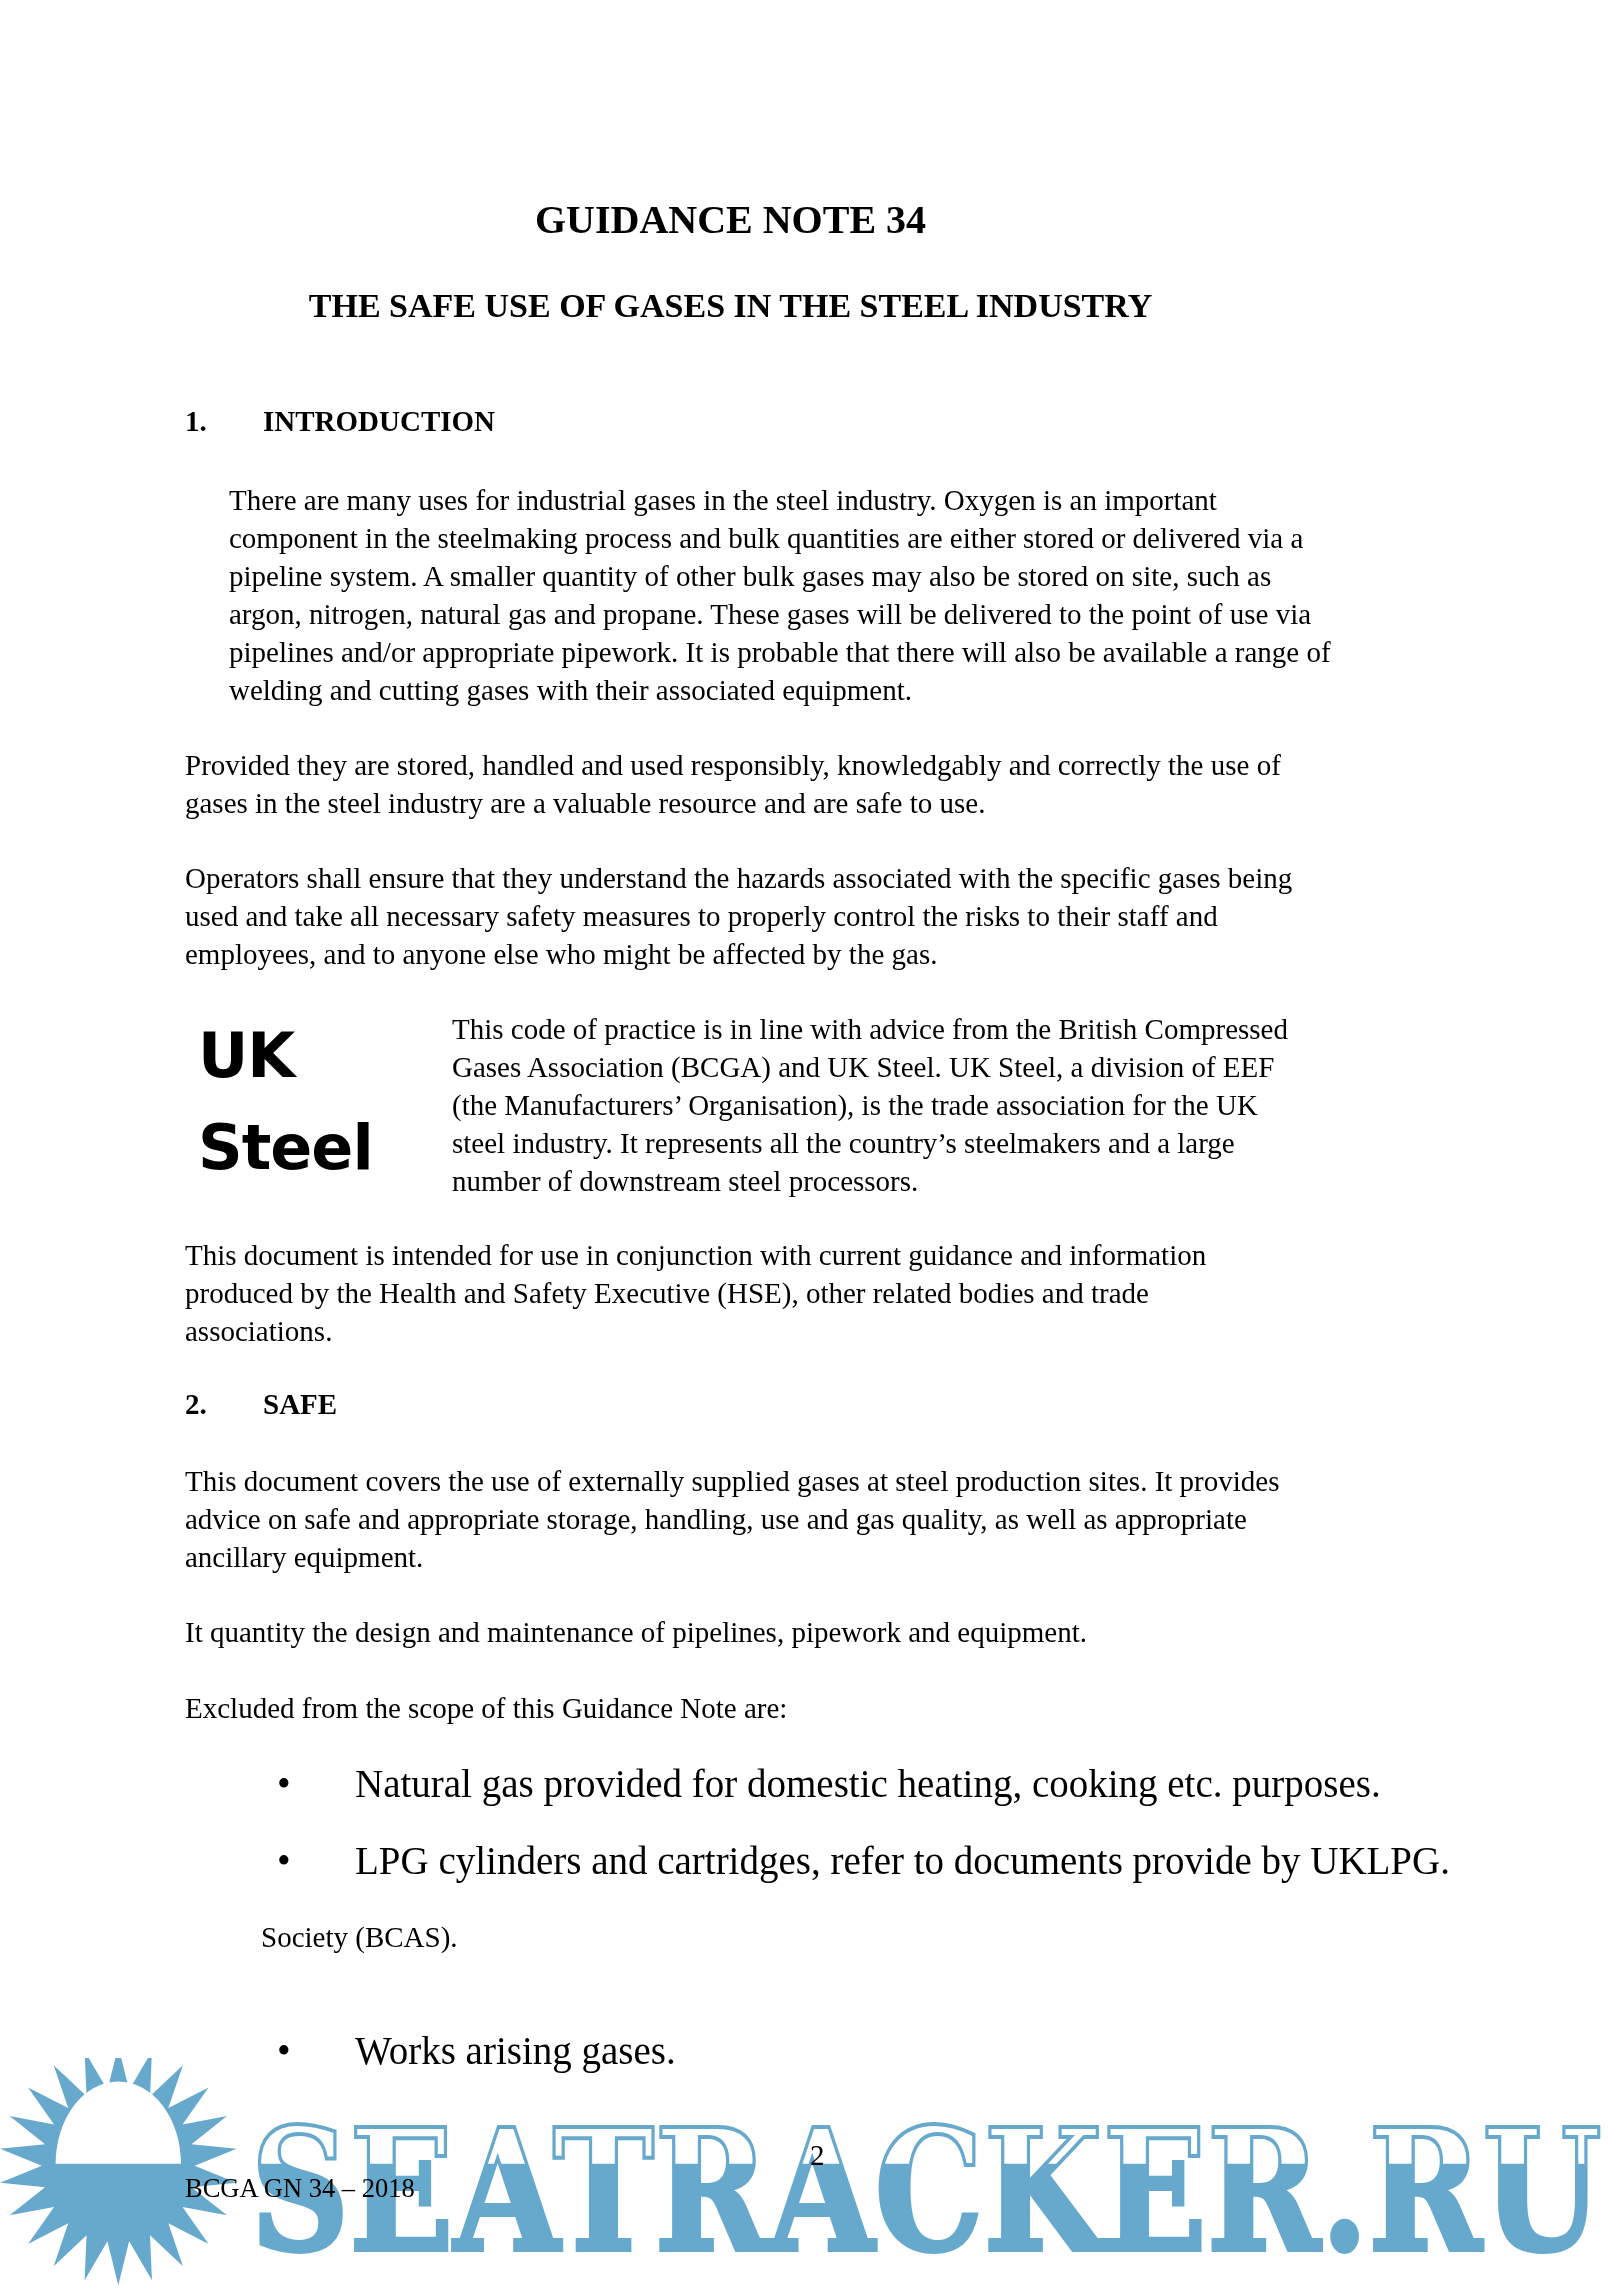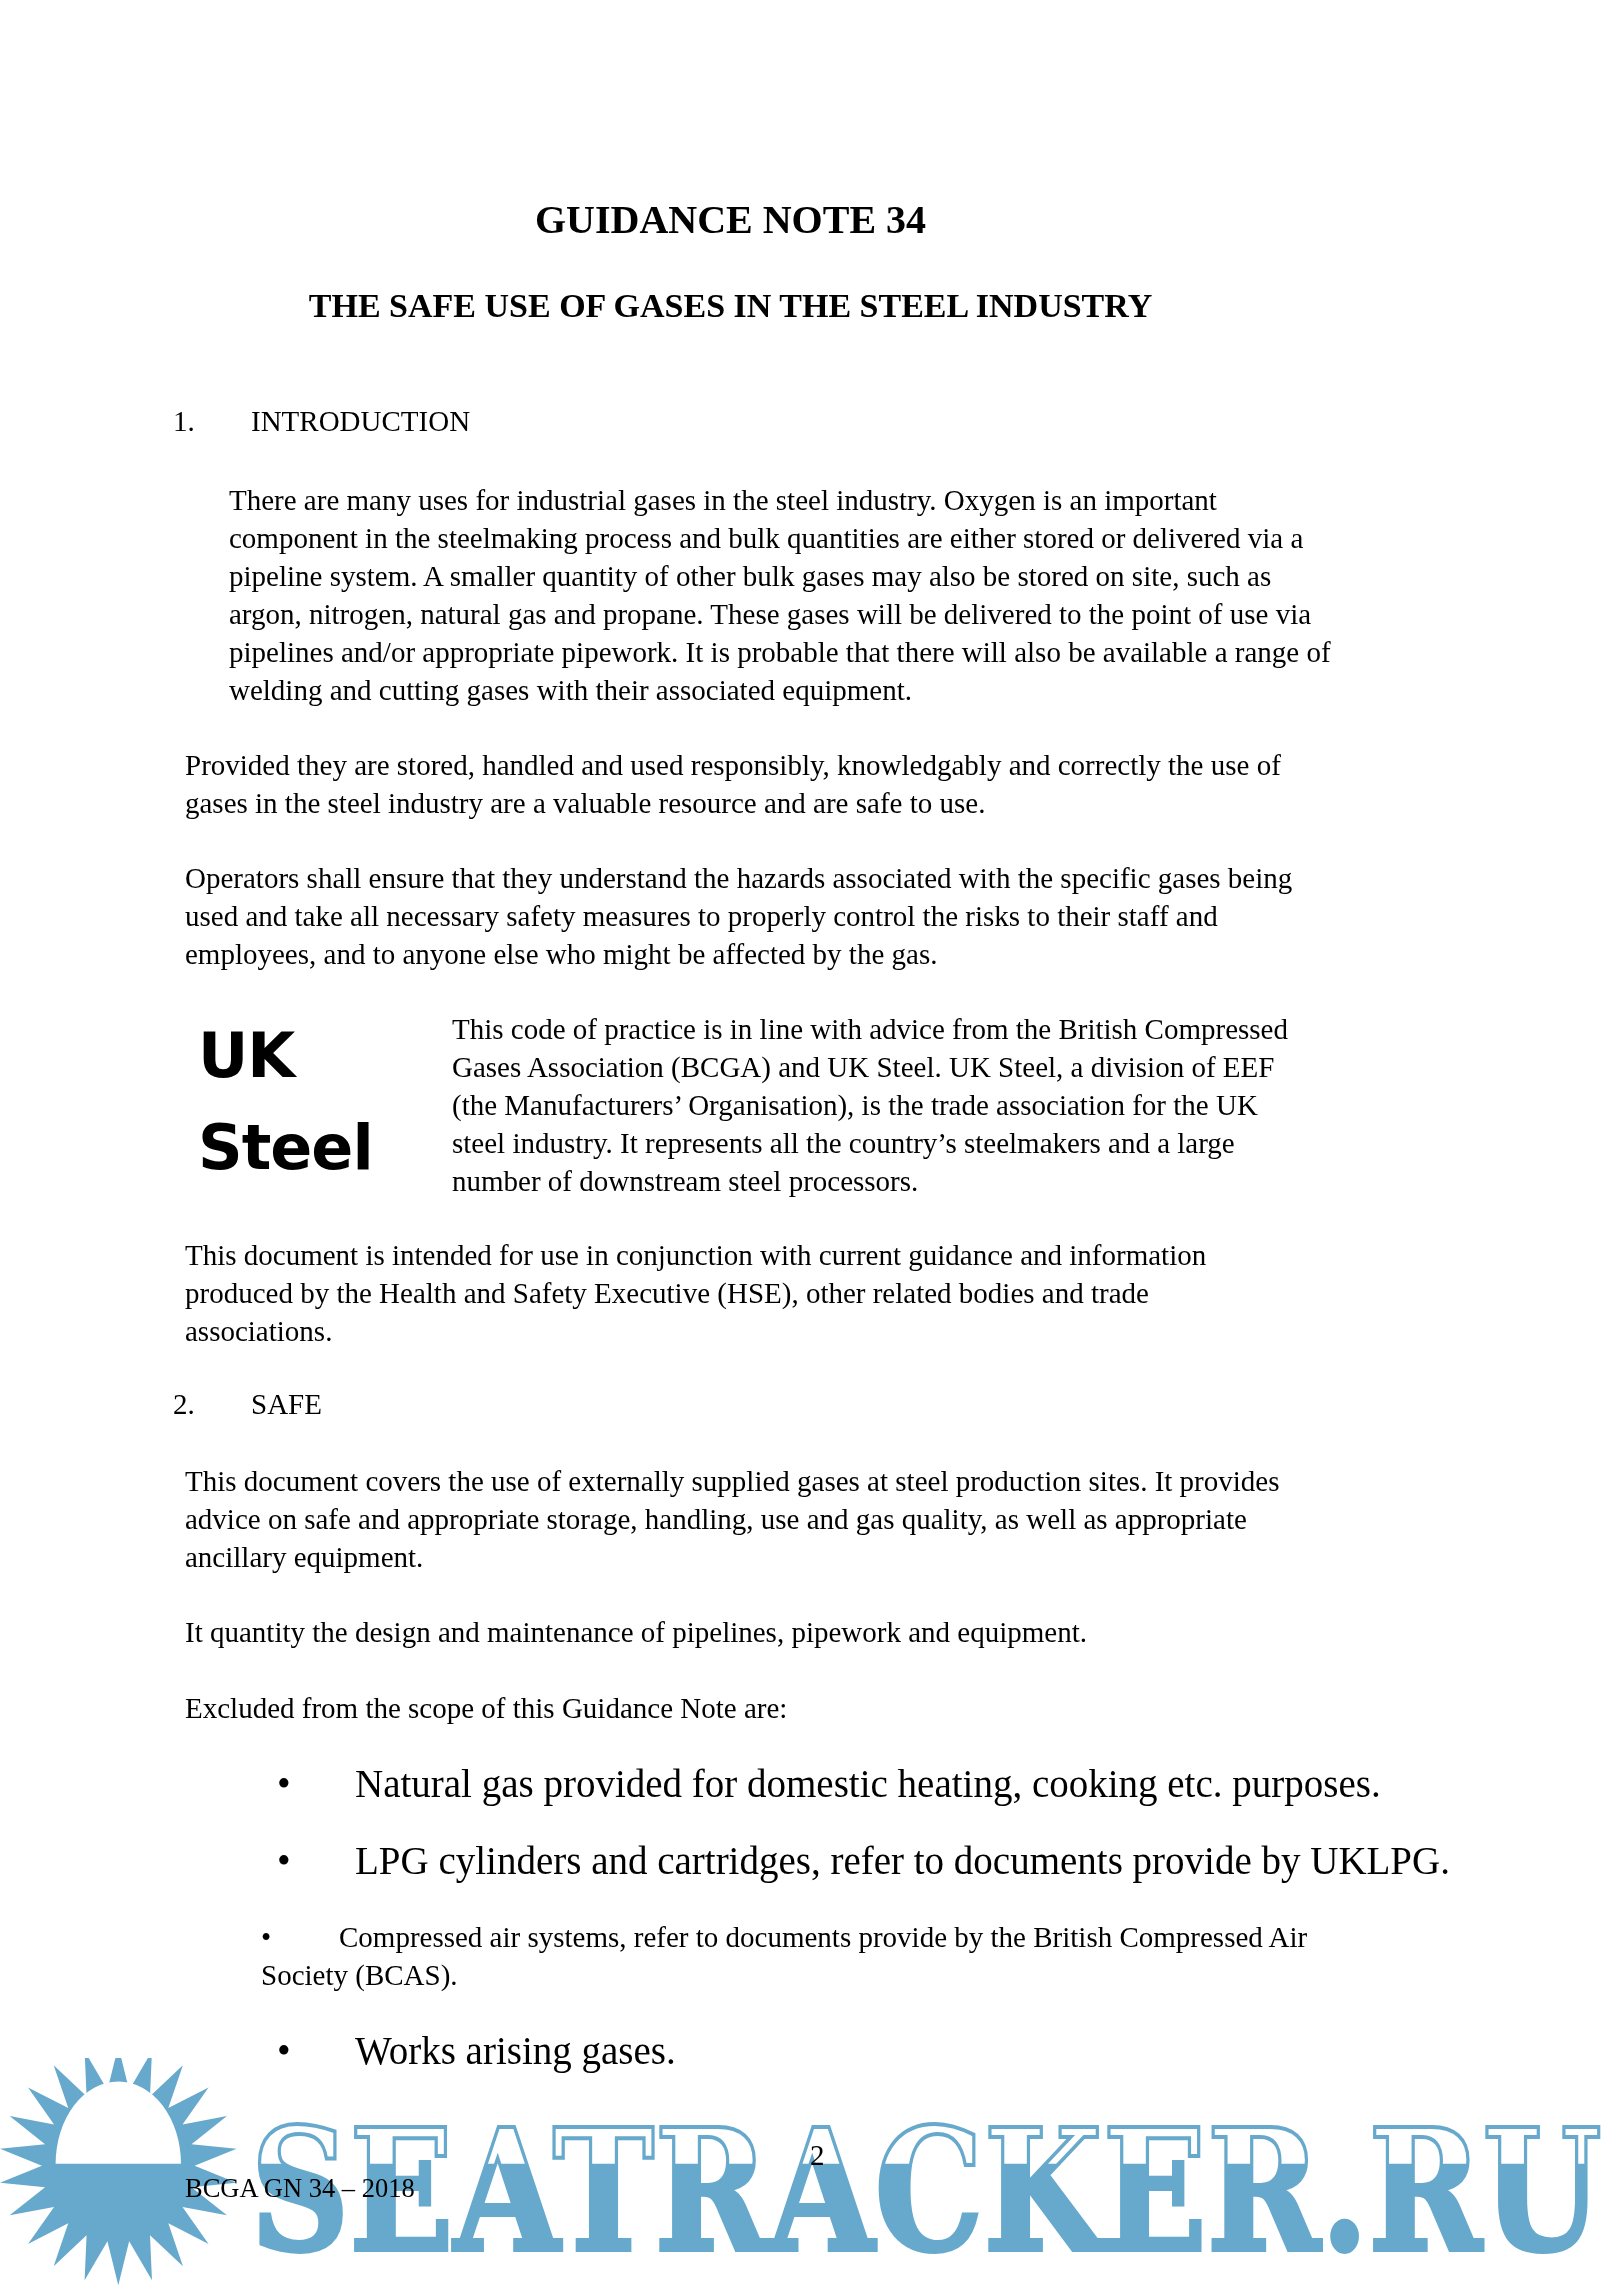--- a/index.html
+++ b/index.html
@@ -2,21 +2,21 @@
 <html><head>
 <meta charset="utf-8">
 <style>
   html, body { margin: 0; padding: 0; background: #ffffff; }
   body { width: 1621px; height: 2293px; position: relative; overflow: hidden;
          font-family: "Liberation Serif", "DejaVu Serif", serif; color: #000; }
   .abs { position: absolute; }
   .title { left: 0; width: 1461px; text-align: center; font-weight: bold; }
   #doc-title { top: 196px; font-size: 40px; }
   #doc-subtitle { top: 287px; font-size: 34px; }
-  .heading { font-weight: normal; font-size: 29px; left: 173px; }
+  .heading { font-weight: bold; font-size: 29px; left: 185px; }
   .heading .num { display: inline-block; width: 78px; }
   .para { left: 185px; width: 1274px; font-size: 29px; line-height: 38px; }
   .logo-text { font-family: "DejaVu Sans", "Liberation Sans", sans-serif; font-weight: bold;
                font-size: 62px; line-height: 92px; left: 198px; top: 1010px; letter-spacing: -1px; }
   .bullet { left: 261px; font-size: 39px; line-height: 38px; margin-left: 16px; }
   .bullet .dot { display: inline-block; width: 78px; }
   .bullet-wrap { left: 261px; width: 1215px; font-size: 29px; line-height: 38px; }
   .footer { font-size: 26.5px; color: #000000; }
   #watermark { left: 0; top: 2058px; width: 1621px; height: 234px; pointer-events: none; }
   .wm-text { font-family: "DejaVu Serif", "Liberation Serif", serif; font-weight: bold; }
@@ -88,21 +88,20 @@
   <div>Excluded from the scope of this Guidance Note are:</div>
 </div>
 
 <div class="abs bullet" style="top:1765px;">
   <span class="dot">•</span><span>Natural gas provided for domestic heating, cooking etc. purposes.</span>
 </div>
 <div class="abs bullet" style="top:1842px;">
   <span class="dot">•</span><span>LPG cylinders and cartridges, refer to documents provide by UKLPG.</span>
 </div>
 <div class="abs bullet-wrap" style="top:1918px;">
-  <div><span class="dot" style="display:inline-block;width:78px;">•</span><span>Compressed air systems, refer to documents provide by the British Compressed Air</span></div>
   <div>Society (BCAS).</div>
 </div>
 <div class="abs bullet" style="top:2032px;">
   <span class="dot">•</span><span>Works arising gases.</span>
 </div>
 
 <svg id="watermark" class="abs" viewBox="0 0 1654 239">
   <defs>
     <clipPath id="lowerHalf">
         <rect x="0" y="108" width="1654" height="131"></rect>

